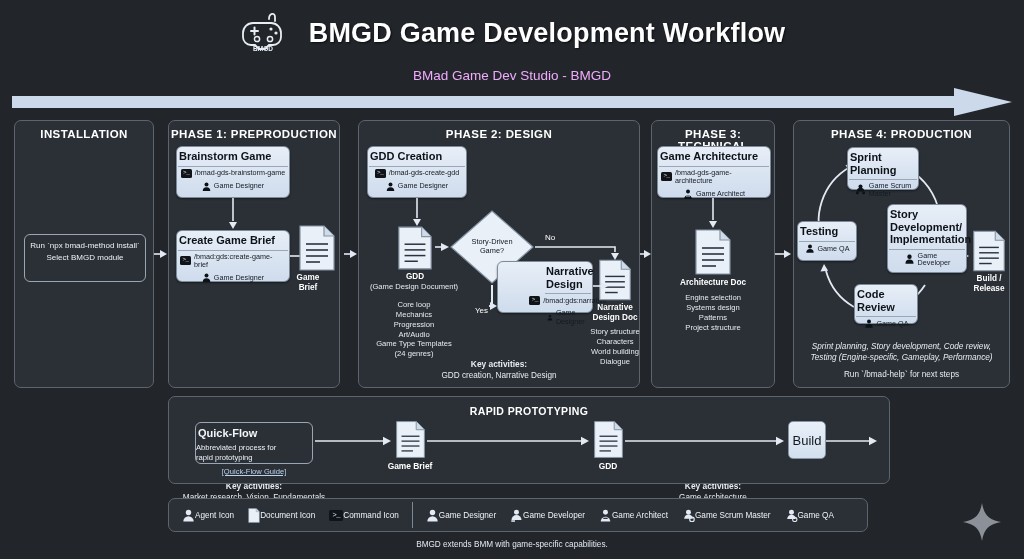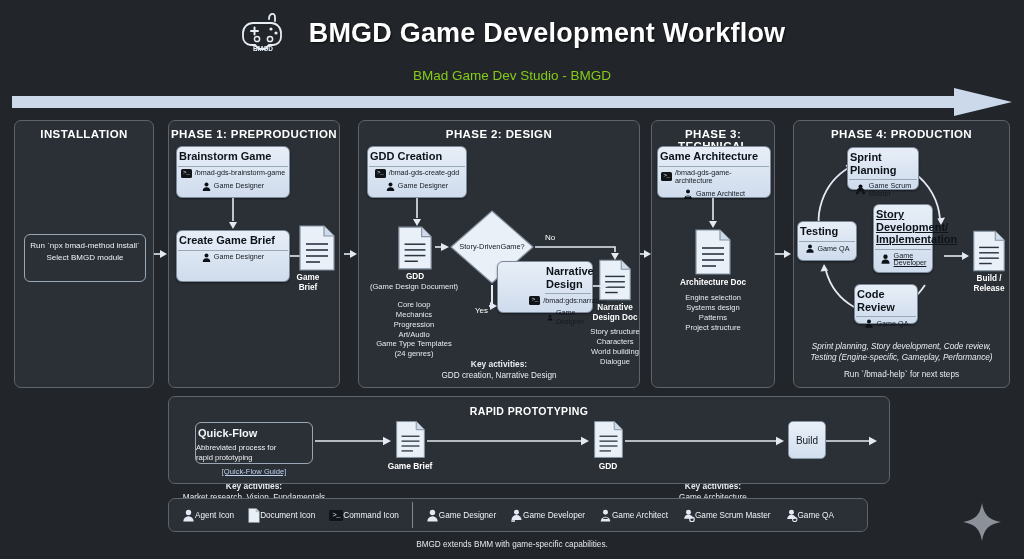--- a/index.html
+++ b/index.html
@@ -11,21 +11,21 @@
     overflow: hidden;
   }
   #root { position: relative; width: 1024px; height: 559px; background: #22262b; }
 
   
   .hdr { position:absolute; left:0; top:8px; width:1024px; text-align:center; }
   .hdr-row { display:flex; align-items:center; justify-content:center; gap:12px; }
   .logo { width:58px; height:50px; flex:0 0 auto; }
   .title { font-size:27px; font-weight:bold; letter-spacing:.2px; color:#ffffff;
            text-shadow: 1px 1px 2px rgba(0,0,0,.7); }
-  .subtitle { margin-top:10px; font-size:13.5px; color:#84cc16; }
+  .subtitle { margin-top:10px; font-size:13.5px; color:#f0abfc; }
 
   
   .bigarrow { position:absolute; left:12px; top:88px; width:1000px; height:28px; }
 
   
   .panel {
     position:absolute;
     background:#2b3036;
     border:1px solid #5d646d;
     border-radius:7px;
@@ -76,40 +76,40 @@
     font-size:8.2px; font-weight:bold; color:#ffffff; line-height:1.2;
   }
   .doc-sub {
     position:absolute; left:-34px; width:100px; text-align:center;
     font-size:7.6px; color:#e6ebf1; line-height:1.3;
   }
 
   
   .diamond { position:absolute; }
   .diamond-lbl {
-    position:absolute; inset:0; display:flex; flex-direction:row;
+    position:absolute; inset:0; display:flex; flex-direction:column;
     align-items:center; justify-content:center;
     font-size:7.4px; color:#0f151b; line-height:1.2; font-weight:normal;
     text-align:center;
   }
   .edge-lbl { position:absolute; font-size:8px; color:#ffffff; }
 
   
   svg.conn { position:absolute; left:0; top:0; overflow:visible; pointer-events:none; }
 
   
   .rp-title { position:absolute; top:8px; left:0; width:100%; text-align:center;
               font-size:10.5px; font-weight:bold; letter-spacing:.4px; color:#fff; }
   .rp-cap { position:absolute; font-size:8.4px; font-weight:bold; color:#fff; text-align:center; }
   .rp-link { position:absolute; font-size:7.6px; color:#bcd2ef; text-decoration:underline;
              text-align:center; }
   .build-box {
     position:absolute; background:linear-gradient(180deg,#e9f0f8 0%,#d3dfee 100%);
     border:1px solid #8593a3; border-radius:5px; color:#111820;
-    display:flex; align-items:center; justify-content:center; font-size:10px;
+    display:flex; align-items:center; justify-content:center; font-size:13px;
   }
 
   
   .legend {
     position:absolute; background:#2b3036; border:1px solid #5d646d; border-radius:7px;
     display:flex; align-items:center;
   }
   .leg-group { display:flex; align-items:center; }
   .leg-item { display:flex; align-items:center; font-size:8.2px; color:#f0f4f9;
               padding:0 7px; white-space:nowrap; }
@@ -170,20 +170,24 @@
           <circle cx="6" cy="3.4" r="2.6" fill="#0d1218"></circle>
             <path d="M1 12 a5 5 0 0 1 10 0 z" fill="#0d1218"></path>
         </svg>
         <span>Game Designer</span>
       </div>
     </div>
 
     <div class="node" style="left:7px; top:109px; width:114px; height:52px;">
       <div class="node-hd">Create Game Brief</div>
       <div class="node-sep"></div>
+      <div class="node-row cmd">
+        <span class="cmd-badge">&gt;_</span>
+        <span>/bmad:gds:create-game-brief</span>
+      </div>
       <div class="node-row">
         <svg width="9" height="9" viewBox="0 0 12 12">
           <circle cx="6" cy="3.4" r="2.6" fill="#0d1218"></circle>
             <path d="M1 12 a5 5 0 0 1 10 0 z" fill="#0d1218"></path>
         </svg>
         <span>Game Designer</span>
       </div>
     </div>
 
     <svg class="conn" width="172" height="268">
@@ -418,21 +422,21 @@
           <circle cx="2.6" cy="9.8" r="1.6" fill="#0d1218"></circle>
             <circle cx="9.4" cy="9.8" r="1.6" fill="#0d1218"></circle>
         </svg>
         <span style="text-align:left; line-height:1.05;">
           <span>Game Scrum</span><br>
           <span>Master</span>
         </span>
       </div>
     </div>
 
-    <div class="node" style="left:79px; top:83px; width:60px; height:69px;text-decoration:underline;">
+    <div class="node" style="left:93px; top:83px; width:80px; height:69px;">
       <div class="node-hd">
         <span>Story</span><br>
         <span>Development/</span><br>
         <span>Implementation</span>
       </div>
       <div class="node-sep"></div>
       <div class="node-row">
         <svg width="11" height="11" viewBox="0 0 12 12">
           <circle cx="6" cy="3" r="2.4" fill="#0d1218"></circle>
             <path d="M1.6 10.5 a4.4 4.4 0 0 1 8.8 0 z" fill="#0d1218"></path>

